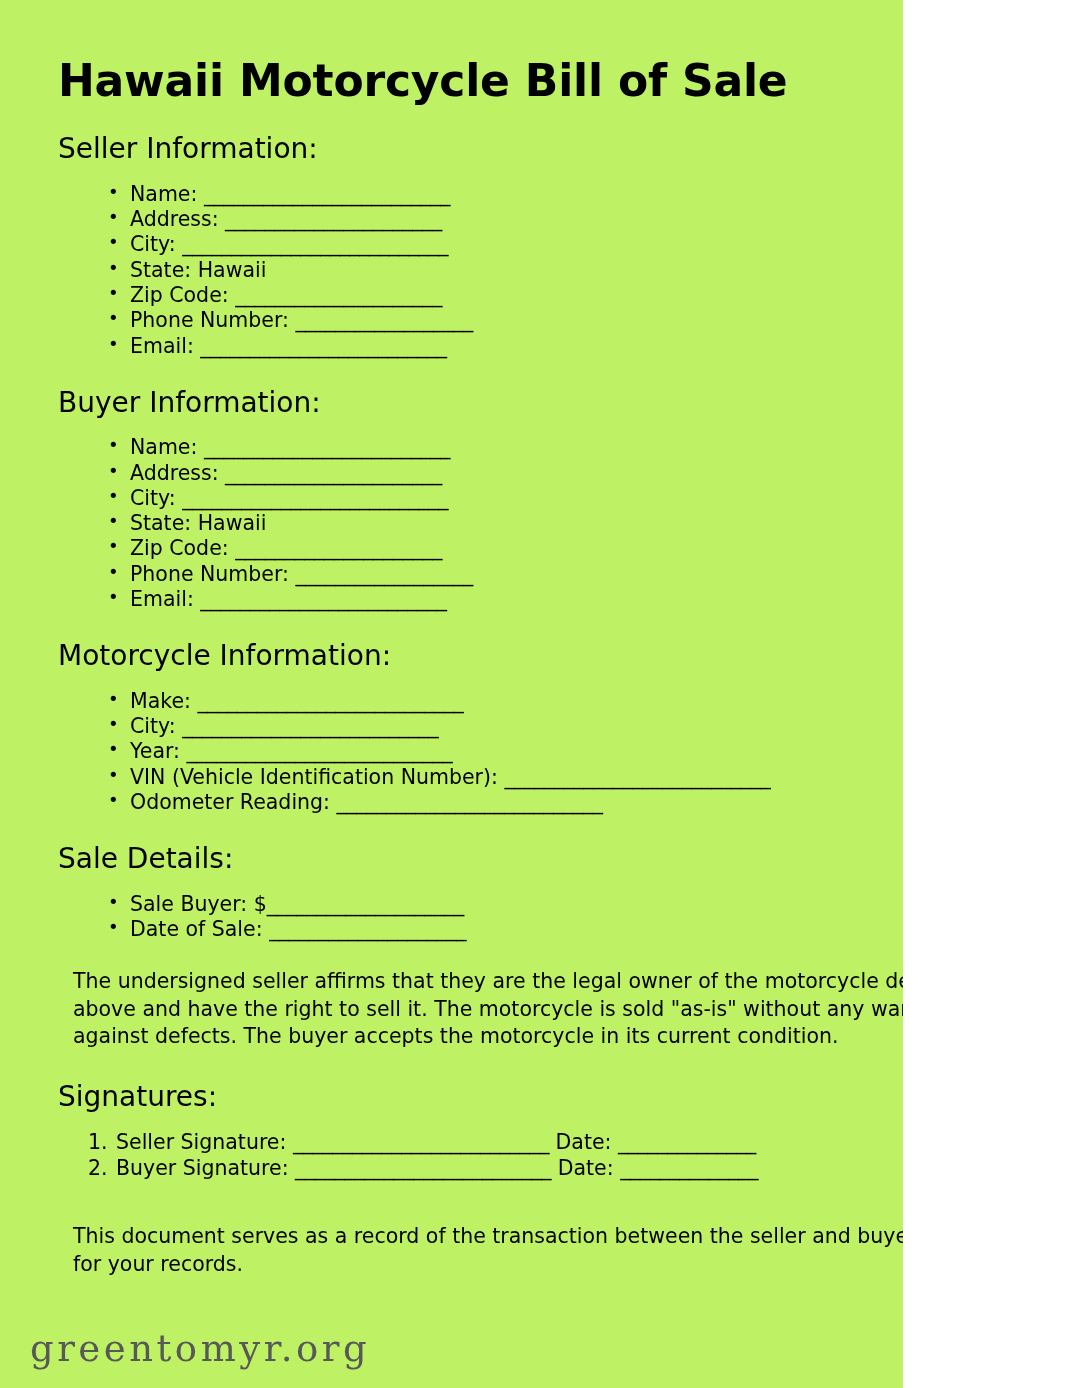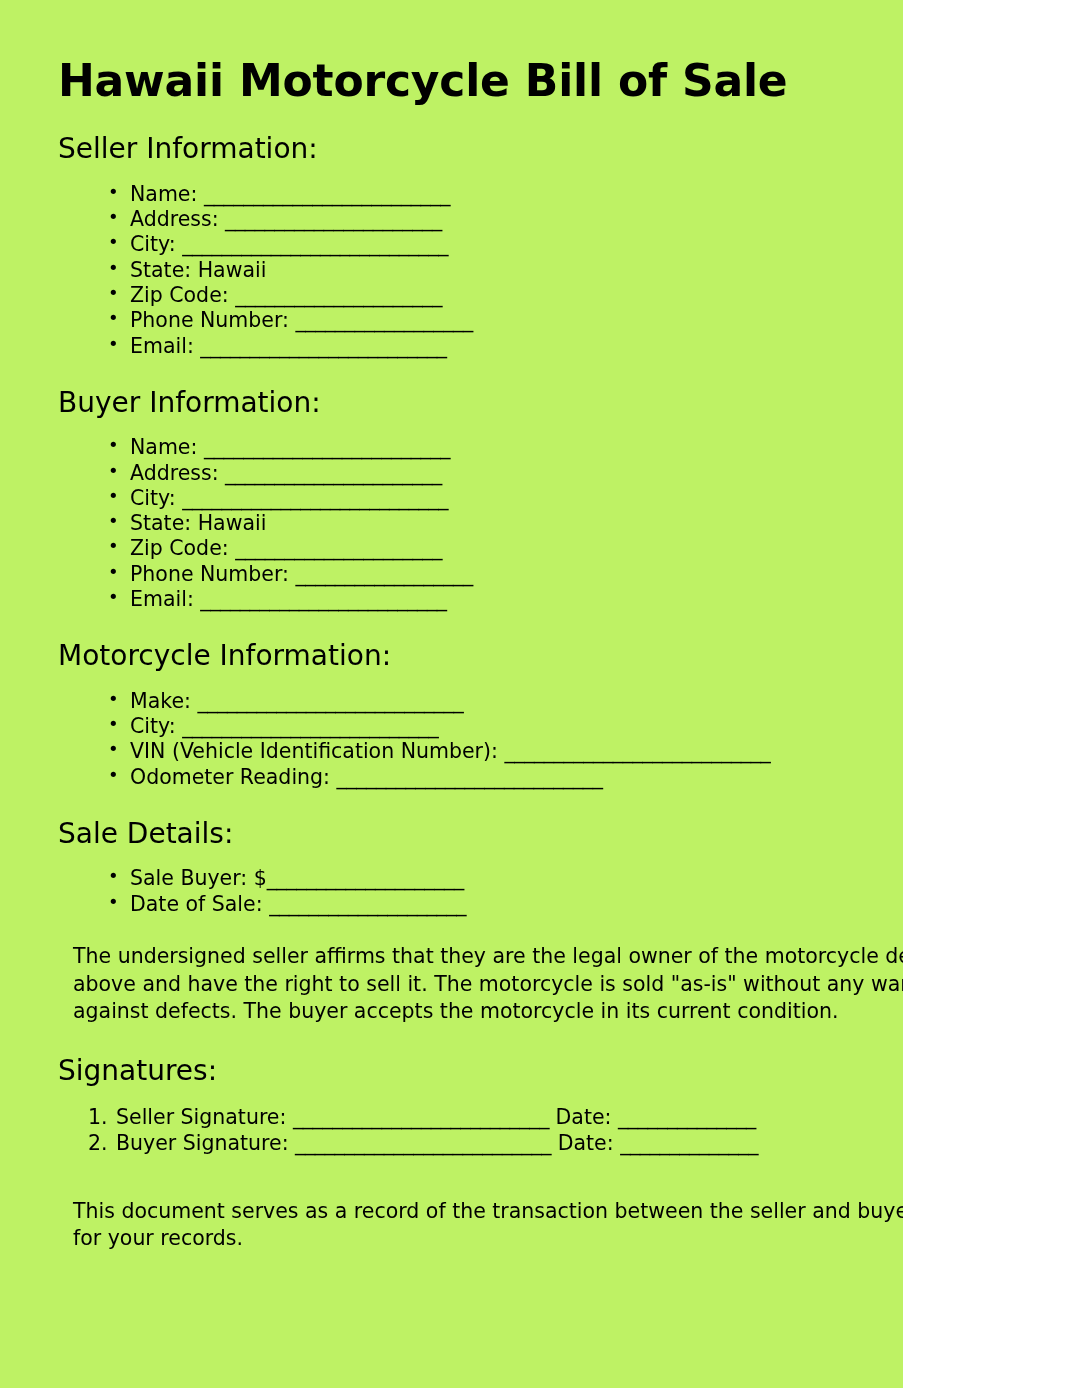--- a/index.html
+++ b/index.html
@@ -150,20 +150,21 @@
       <li><span>State:</span> <span>Hawaii</span></li>
       <li><span>Zip Code:</span> <span class="blank">_____________________</span></li>
       <li><span>Phone Number:</span> <span class="blank">__________________</span></li>
       <li><span>Email:</span> <span class="blank">_________________________</span></li>
     </ul>
 
     <h2 class="section-heading">Motorcycle Information:</h2>
     <ul class="field-list">
       <li><span>Make:</span> <span class="blank">___________________________</span></li>
       <li><span>City:</span> <span class="blank">__________________________</span></li>
+      <li><span>Year:</span> <span class="blank">___________________________</span></li>
       <li><span>VIN (Vehicle Identification Number):</span> <span class="blank">___________________________</span></li>
       <li><span>Odometer Reading:</span> <span class="blank">___________________________</span></li>
     </ul>
 
     <h2 class="section-heading">Sale Details:</h2>
     <ul class="field-list">
       <li><span>Sale Buyer: $</span><span class="blank">____________________</span></li>
       <li><span>Date of Sale:</span> <span class="blank">____________________</span></li>
     </ul>
 
@@ -172,14 +173,15 @@
     <h2 class="section-heading">Signatures:</h2>
     <ol class="sig-list">
       <li><span>Seller Signature:</span> <span class="blank">__________________________</span> <span>Date:</span> <span class="blank">______________</span></li>
       <li><span>Buyer Signature:</span> <span class="blank">__________________________</span> <span>Date:</span> <span class="blank">______________</span></li>
     </ol>
 
     <p class="body-para">This document serves as a record of the transaction between the seller and buyer. Keep it for your records.</p>
 
   </div>
 
+  <div class="watermark">greentomyr.org</div>
 
 </div>
 
 </body></html>

